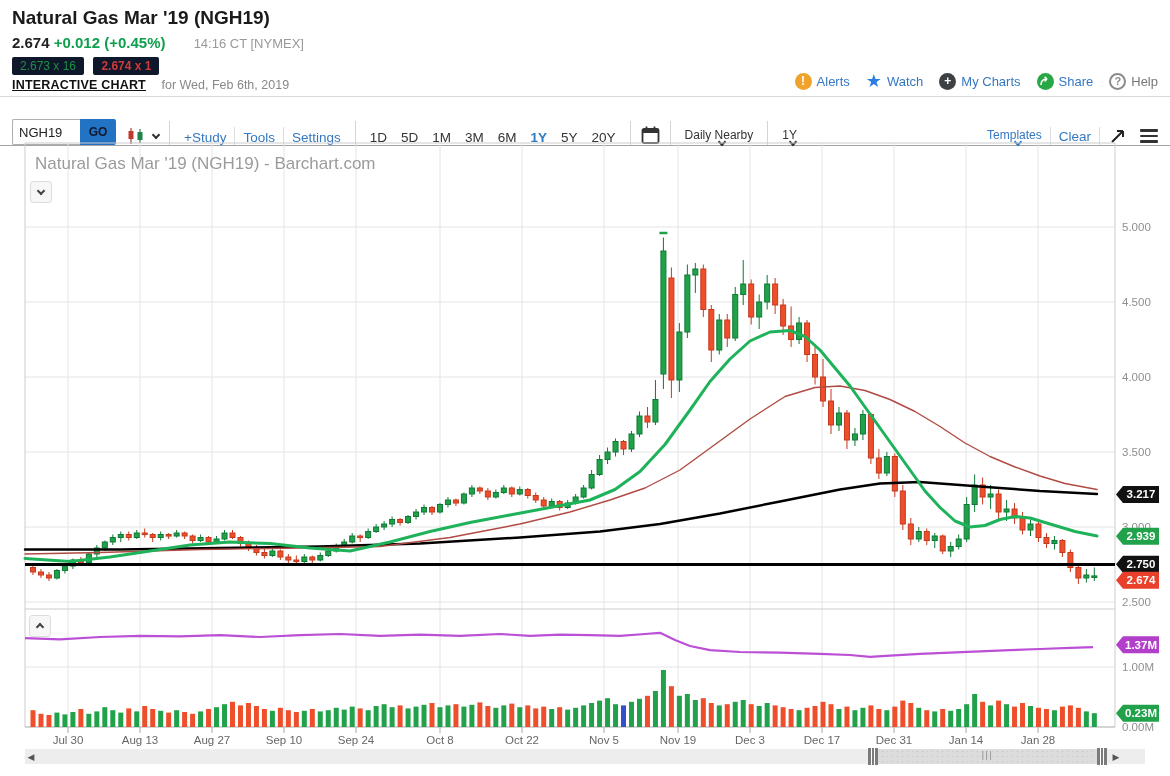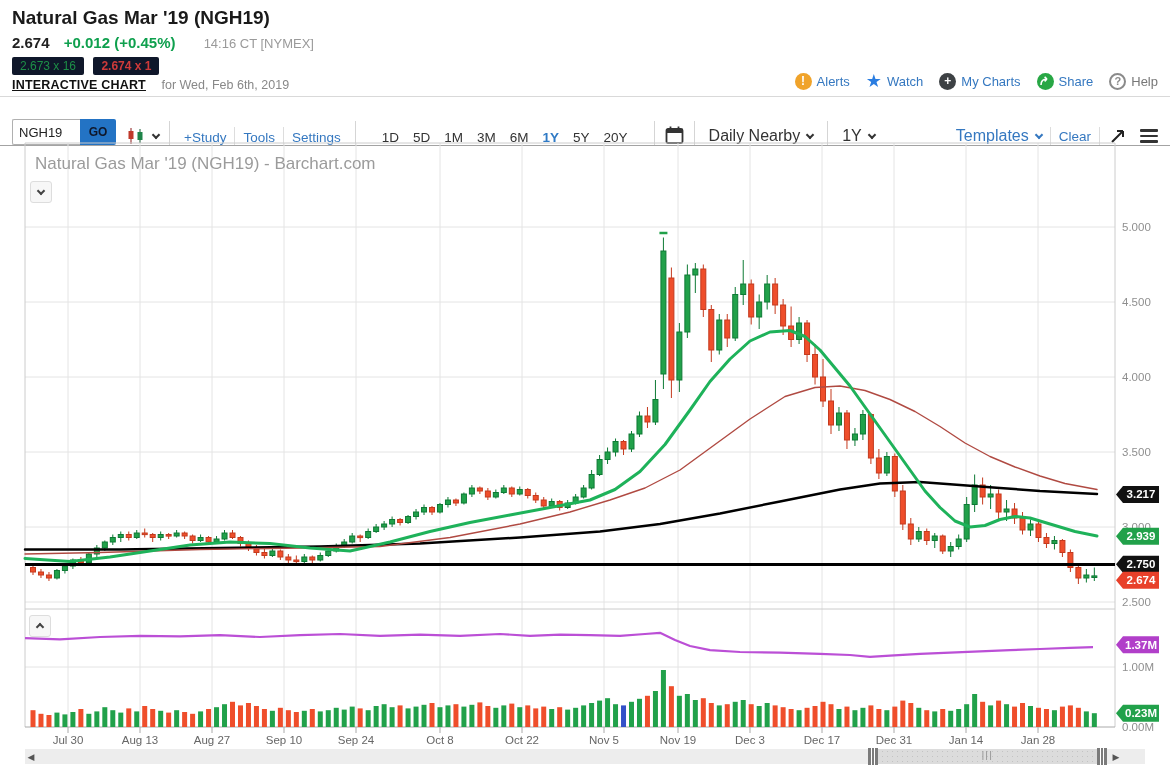--- a/index.html
+++ b/index.html
@@ -4,21 +4,21 @@
 <style>
   * { box-sizing: border-box; margin:0; padding:0; }
   html,body { width:1170px; height:776px; overflow:hidden; background:#fff;
     font-family:"Liberation Sans", sans-serif; position:relative; }
   #app { position:absolute; inset:0; width:1170px; height:620px; background:#fff; }
 
   
   .hdr-title { position:absolute; left:12px; top:7px; font-size:19px; font-weight:bold; color:#1a1a1a; }
   .hdr-price-row { position:absolute; left:12px; top:34px; font-size:15px; }
   .hdr-last { font-weight:bold; color:#222; }
-  .hdr-chg { font-weight:bold; color:#0fa04e; margin-left:10px; }
+  .hdr-chg { font-weight:bold; color:#0fa04e; margin-left:0; }
   .hdr-time { color:#9a9a9a; font-size:13px; margin-left:24px; }
   .hdr-badges { position:absolute; left:12px; top:57px; font-size:12px; }
   .q-badge { display:inline-block; padding:2px 8px; margin-right:6px; border-radius:2px; }
   .q-bid { background:#0f172a; color:#1d8f47; }
   .q-ask { background:#0f172a; color:#cf3a3a;font-weight:bold; }
   .hdr-ichart { position:absolute; left:12px; top:78px; font-size:12.5px; color:#111; }
   .hdr-ichart b { font-weight:bold; letter-spacing:.2px;text-decoration:underline; }
   .hdr-ichart span.datelabel { color:#888; font-weight:normal;padding-left:12px; }
   .hdr-divider { position:absolute; left:0; top:96px; width:1170px; height:1px; background:#d9d9d9; }
 
@@ -37,24 +37,24 @@
   .toolbar { position:absolute; left:0; top:105px; width:1170px; height:41px; border-bottom:1px solid #a3a3a3;
              display:flex; align-items:flex-end; padding:0 12px; }
   .sym-input { width:68px; height:26px; border:1px solid #b0b0b0; border-right:none; padding:0 6px;
                font-size:13px; color:#222; font-family:inherit; border-radius:2px 0 0 2px; }
   .go-btn { height:26px; width:36px; background:#2373c4; color:#0f172a; font-weight:bold; font-size:12px;
             border:none; border-radius:0 2px 2px 0; cursor:pointer; }
   .ct-icon { margin-left:10px; display:flex; align-items:center; cursor:pointer; }
   .tb-sep { width:1px; height:24px; background:#d5d5d5; margin:0 10px; }
   .tb-link { color:#3578c0; font-size:13.5px; cursor:pointer; padding:0 4px; }
   .tb-minisep { width:1px; height:18px; background:#ddd; margin:0 4px; }
-  .ranges { display:flex; align-items:center; gap:14px; margin:0 16px; }
+  .ranges { display:flex; align-items:center; gap:14px; margin:0 4px; }
   .rng { font-size:13.5px; color:#333; cursor:pointer; }
   .rng.active { color:#2f7ac5; font-weight:bold; }
-  .tb-dd { display:flex; align-items:center; font-size:16px; color:#333; cursor:pointer; padding:0 4px; }
+  .tb-dd { display:flex; align-items:center; font-size:12px; color:#333; cursor:pointer; padding:0 4px;flex-direction:column; }
   .chev { display:inline-block; width:6px; height:6px; border-right:2px solid currentColor;
           border-bottom:2px solid currentColor; transform:rotate(45deg); margin-left:7px; margin-top:-3px; }
   .chev-up { transform:rotate(-135deg); margin-top:4px; }
   .tb-right { margin-left:auto; display:flex; align-items:center; }
   .burger { width:18px; display:flex; flex-direction:column; gap:3px; cursor:pointer; margin-left:14px; }
   .burger div { height:2.5px; background:#333; border-radius:1px; }
 
   
   #chartSvg { position:absolute; left:0; top:138px; }
   .collapse-btn { position:absolute; width:22px; height:22px; background:#f7f7f7; border:1px solid #ddd;

